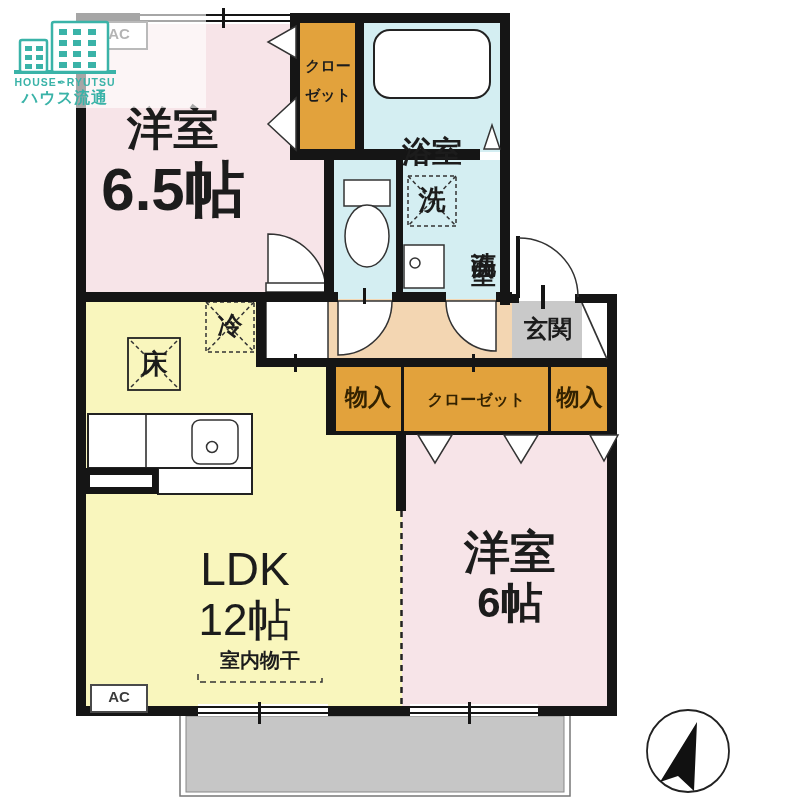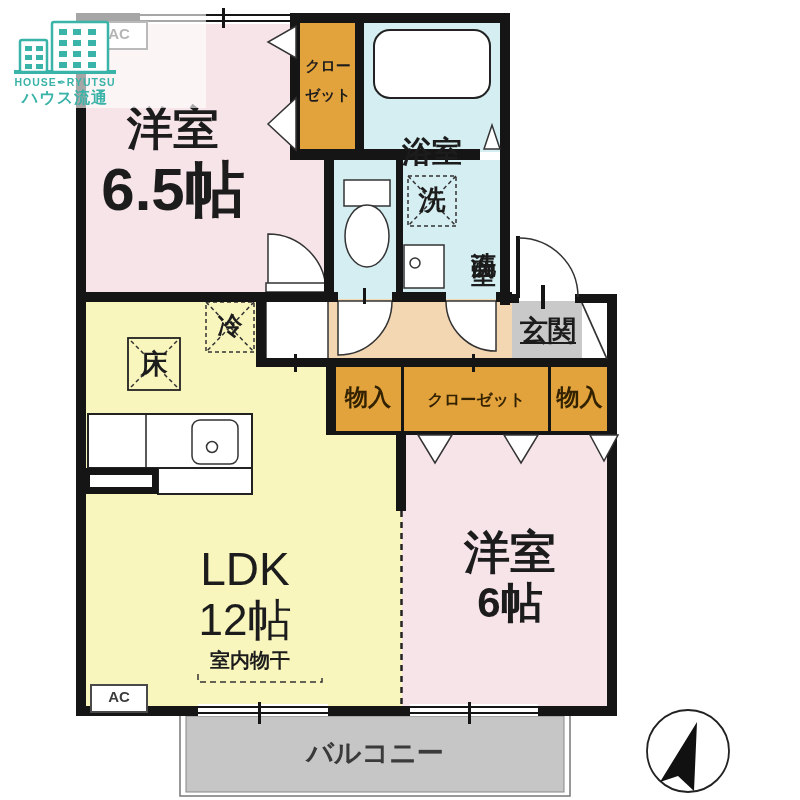--- a/index.html
+++ b/index.html
@@ -172,32 +172,31 @@
     <polygon points="697,722 660,782 678,776 694,791" fill="#111"></polygon>
   </g>
 </svg>
 
   <div class="lbl" style="left:93px;top:104px;width:160px;font-size:46px;">洋室</div>
   <div class="lbl" style="left:93px;top:158px;width:160px;font-size:60px;">6.5帖</div>
   <div class="lbl wrap" style="left:302px;top:52px;width:52px;font-size:15px;line-height:1.9;">クローゼット</div>
   <div class="lbl" style="left:372px;top:100px;width:120px;font-size:30px;margin-top:36px;">浴室</div>
   <div class="lbl" style="left:408px;top:186px;width:48px;font-size:27px;">洗</div>
   <div class="lbl vert" style="left:467px;top:178px;width:30px;height:120px;font-size:25px;letter-spacing:5px;">洗面室</div>
-  <div class="lbl" style="left:508px;top:316px;width:80px;font-size:28px;text-decoration:underline;">玄関</div>
+  <div class="lbl" style="left:508px;top:316px;width:80px;font-size:24px;">玄関</div>
   <div class="lbl" style="left:206px;top:312px;width:48px;font-size:25px;">冷</div>
   <div class="lbl" style="left:128px;top:350px;width:52px;font-size:27px;">床</div>
   <div class="lbl" style="left:160px;top:545px;width:170px;font-size:46px;font-weight:500;">LDK</div>
   <div class="lbl" style="left:160px;top:596px;width:170px;font-size:44px;font-weight:400;">12帖</div>
-  <div class="lbl" style="left:180px;top:650px;width:140px;font-size:20px;font-weight:700;">室内物干</div>
+  <div class="lbl" style="left:190px;top:650px;width:140px;font-size:20px;font-weight:700;">室内物干</div>
   <div class="lbl" style="left:334px;top:385px;width:68px;font-size:23px;font-weight:700;color:#332200;">物入</div>
   <div class="lbl" style="left:404px;top:391px;width:145px;font-size:16px;font-weight:700;color:#332200;">クローゼット</div>
   <div class="lbl" style="left:551px;top:385px;width:57px;font-size:23px;font-weight:700;color:#332200;">物入</div>
   <div class="lbl" style="left:430px;top:528px;width:160px;font-size:46px;">洋室</div>
   <div class="lbl" style="left:430px;top:580px;width:160px;font-size:42px;text-align:center;">6帖</div>
-  <div class="lbl" style="left:255px;top:739px;width:240px;font-size:27px;color:#3a3a3a;">バルコニー</div>
 
   <div class="acbox" style="left:90px;top:21px;width:54px;height:25px;">AC</div>
   <div class="acbox" style="left:90px;top:684px;width:54px;height:25px;">AC</div>
 
   <div class="wash-overlay"></div>
   <div class="logo">
     <svg width="132" height="64" viewBox="0 0 132 64" style="position:absolute;left:0;top:4px;">
       <line x1="14" y1="58" x2="116" y2="58" stroke="#3ab3a8" stroke-width="4"></line>
       <rect x="20" y="26" width="27" height="32" rx="2" fill="#fff" stroke="#3ab3a8" stroke-width="2.5"></rect>
       <rect x="25" y="32" width="7" height="5" fill="#3ab3a8"></rect>

